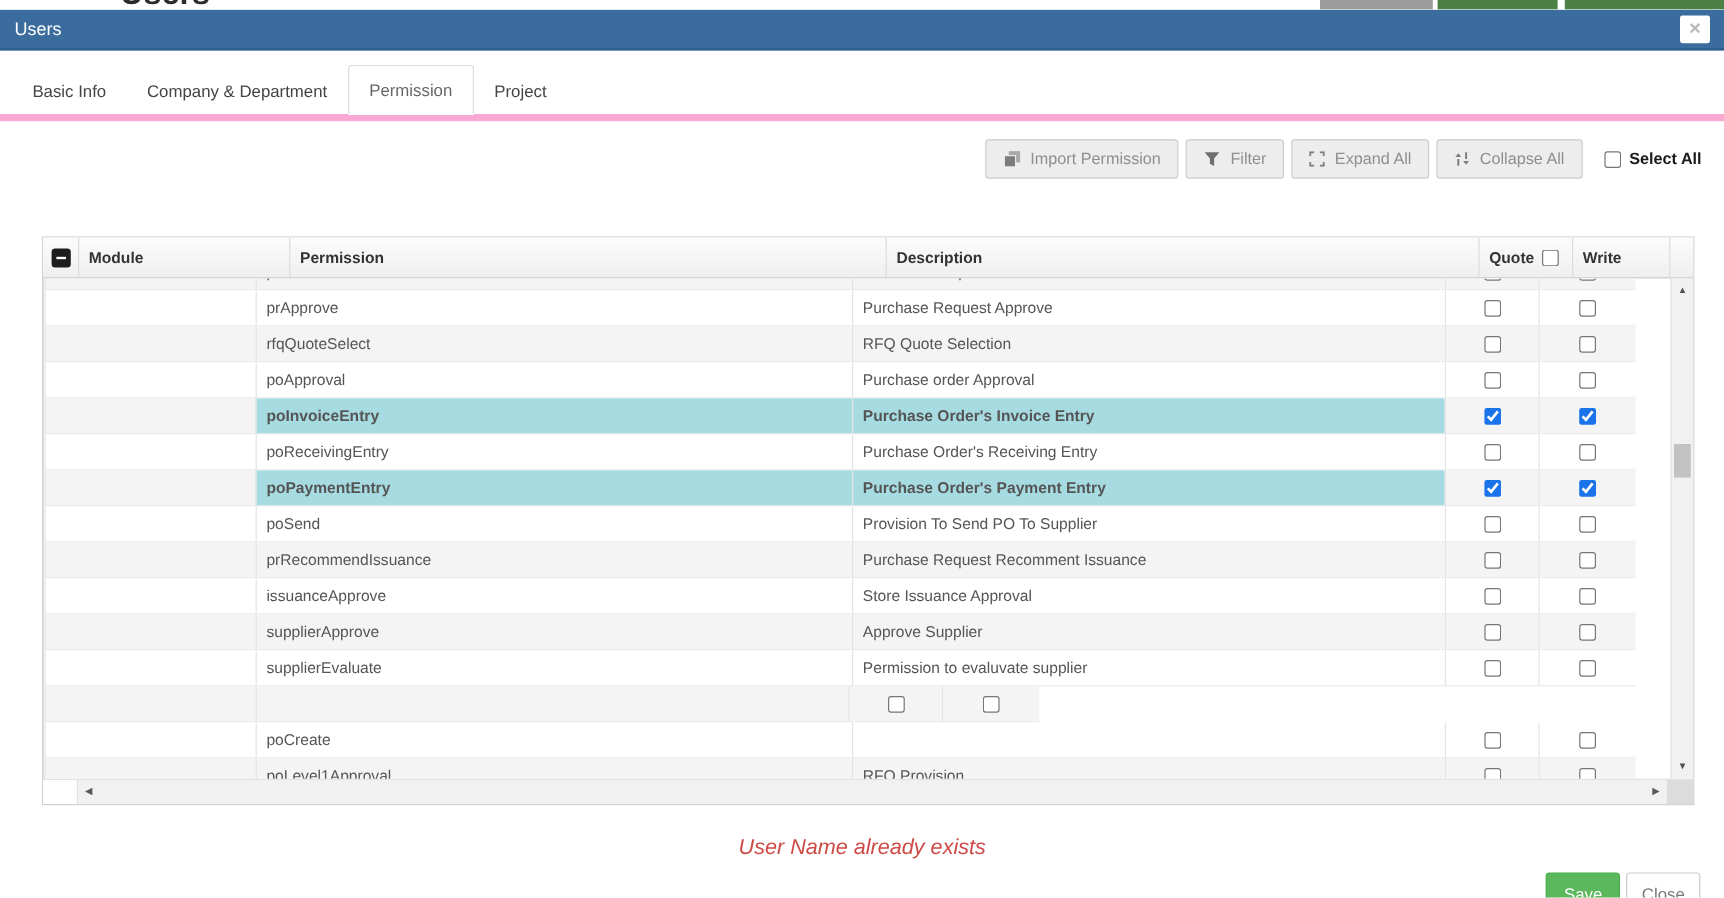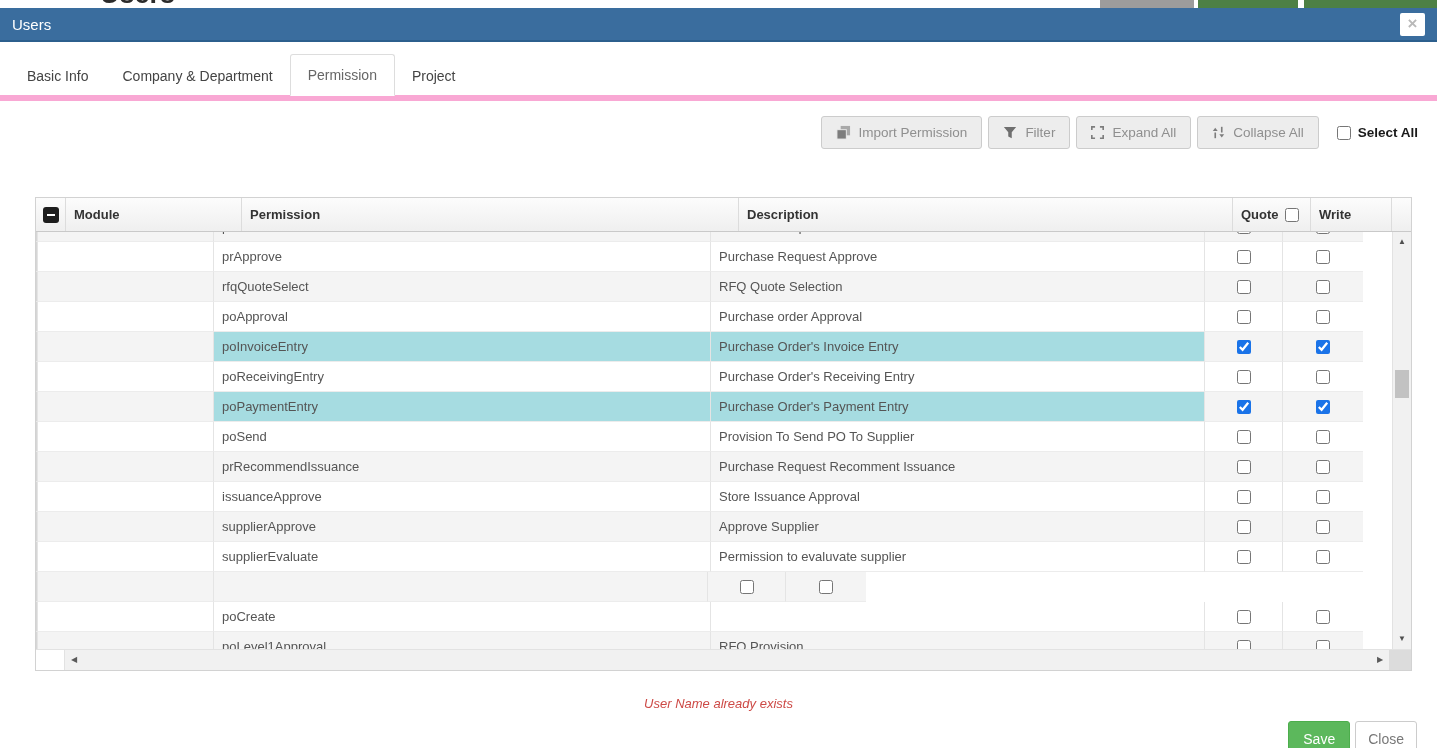--- a/index.html
+++ b/index.html
@@ -57,37 +57,37 @@
   .rows-viewport { flex:1; overflow:hidden; }
   .rows { margin-top:-20px; }
   .trow { display:flex; height:30px; font-size:13px; color:#555; cursor:pointer; }
   .trow.stripe .cell { background:#f4f4f4; }
   .trow.plain .cell { background:#fff; }
   .cell { display:flex; align-items:center; padding-left:8px; height:100%;
     border-left:1px solid #e4e4e4; border-bottom:1px solid #ececec; overflow:hidden; white-space:nowrap; }
   .cell-exp { background:#ededed !important; border-left:none; border-right:1px solid #d6d6d6;
     border-bottom:1px solid #fafafa; padding-left:0; }
   .cell-check { justify-content:center; padding-left:0; }
-  .trow.hl .cell-perm, .trow.hl .cell-desc { background:#a6dce1; }
+  .trow.hl .cell-perm, .trow.hl .cell-desc { background:#a6dce1;font-weight:bold; }
 
   
   .vscroll { width:19px; background:#f1f1f1; border-left:1px solid #e2e2e2; position:relative; }
   .vs-arrow { position:absolute; left:0; width:100%; text-align:center; color:#4f4f4f; font-size:8px; height:16px; line-height:16px; cursor:pointer; }
   .vs-up { top:2px; } .vs-down { bottom:2px; }
   .vs-thumb { position:absolute; left:2px; right:2px; top:138px; height:28px; background:#c2c2c2; cursor:pointer; }
 
   
   .hscroll { display:flex; height:21px; border-top:1px solid #e2e2e2; }
   .hs-corner-left { width:29px; background:#fff; border-right:1px solid #e2e2e2; }
   .hs-arrow { width:18px; background:#f1f1f1; color:#5a5a5a; font-size:8px; text-align:center; line-height:20px; cursor:pointer; }
   .hs-track { flex:1; background:#f1f1f1; }
   .hs-corner-right { width:22px; background:#dcdcdc; }
 
   
-  .error-msg { text-align:center; margin-top:25px; font-size:13px; font-style:italic; color:#cd4a46; }
+  .error-msg { text-align:center; margin-top:25px; font-size:18px; font-style:italic; color:#cd4a46; }
   .footer { display:flex; justify-content:flex-end; gap:5px; padding:10px 20px 0 0; }
   .btn-save { background:#5cb85c; color:#fff; border:1px solid #4cae4c; border-radius:3px;
     padding:9px 14px; font-size:14px; cursor:pointer; }
   .btn-close { background:#fff; color:#787878; border:1px solid #ccc; border-radius:3px;
     padding:9px 12px; font-size:14px; cursor:pointer; }
 </style>
 </head>
 <body>
 
 <div class="bg-strip">

